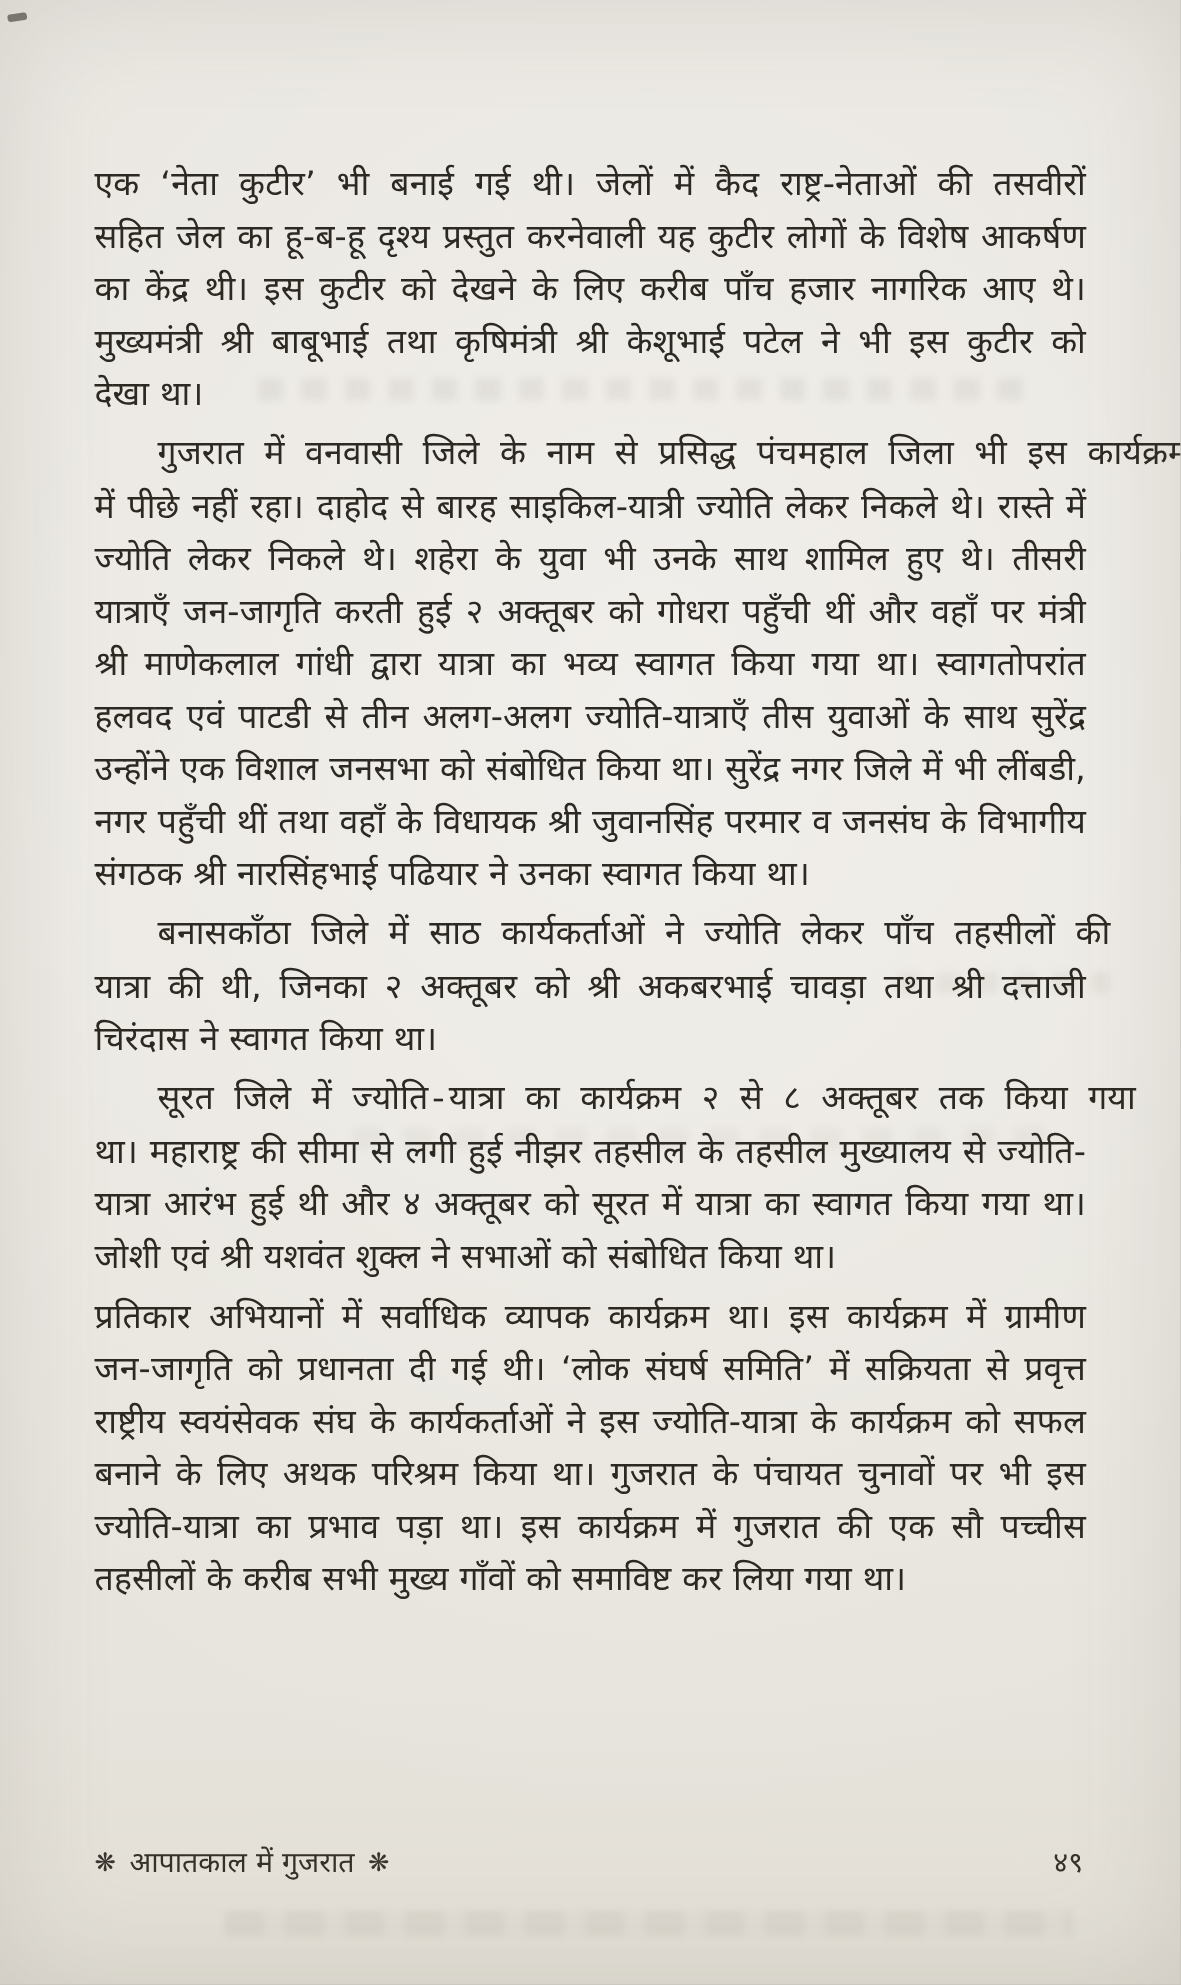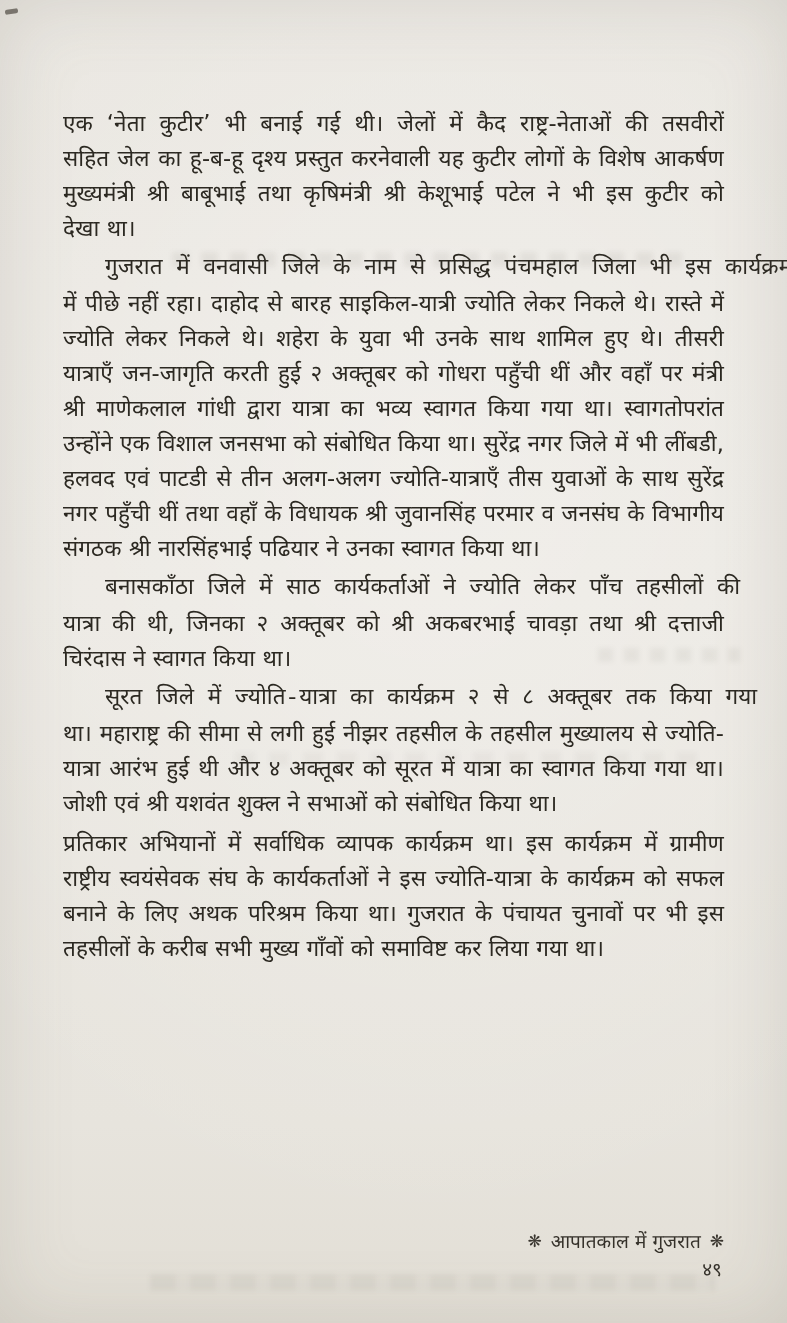--- a/index.html
+++ b/index.html
@@ -48,37 +48,36 @@
     left: 63px;
     top: 1228px;
     width: 661px;
     height: 28px;
     font-size: 19px;
     color: #35312a;
   }
   .footer-center {
     position: absolute;
     left: 0; right: 0; top: 0;
-    text-align: right;
+    text-align: left;
     white-space: nowrap;
   }
   .footer-ornament {
     font-size: 17px;
     position: relative;
     top: -1px;
     color: #3a362f;
   }
   .footer-ornament.left  { margin-right: 9px; }
   .footer-ornament.right { margin-left: 9px; }
   .page-num {
     position: absolute;
     right: 2px;
     top: 0;
     font-size: 19px;
-    margin-top: 28px;
   }
   
   .ghost {
     position: absolute;
     filter: blur(2.5px);
     pointer-events: none;
   }
   .g1 {
     left: 172px; top: 252px; width: 515px; height: 15px; opacity: .55;
     background: repeating-linear-gradient(90deg, rgba(104,99,88,0.15) 0 17px, rgba(104,99,88,0) 17px 29px);
@@ -114,49 +113,52 @@
   <span class="speck"></span>
   <div class="ghost g1"></div>
   <div class="ghost g2"></div>
   <div class="ghost g3"></div>
   <div class="ghost g4"></div>
 
   <div class="text-block">
       <div class="para">
         <div class="line just">एक ‘नेता कुटीर’ भी बनाई गई थी। जेलों में कैद राष्ट्र-नेताओं की तसवीरों</div>
         <div class="line just">सहित जेल का हू-ब-हू दृश्य प्रस्तुत करनेवाली यह कुटीर लोगों के विशेष आकर्षण</div>
+        <div class="line just">का केंद्र थी। इस कुटीर को देखने के लिए करीब पाँच हजार नागरिक आए थे।</div>
         <div class="line just">मुख्यमंत्री श्री बाबूभाई तथा कृषिमंत्री श्री केशूभाई पटेल ने भी इस कुटीर को</div>
         <div class="line">देखा था।</div>
       </div>
       <div class="para">
         <div class="line just indent">गुजरात में वनवासी जिले के नाम से प्रसिद्ध पंचमहाल जिला भी इस कार्यक्रम</div>
         <div class="line just">में पीछे नहीं रहा। दाहोद से बारह साइकिल-यात्री ज्योति लेकर निकले थे। रास्ते में</div>
         <div class="line just">ज्योति लेकर निकले थे। शहेरा के युवा भी उनके साथ शामिल हुए थे। तीसरी</div>
         <div class="line just">यात्राएँ जन-जागृति करती हुई २ अक्तूबर को गोधरा पहुँची थीं और वहाँ पर मंत्री</div>
         <div class="line just">श्री माणेकलाल गांधी द्वारा यात्रा का भव्य स्वागत किया गया था। स्वागतोपरांत</div>
+        <div class="line just">हलवद एवं पाटडी से तीन अलग-अलग ज्योति-यात्राएँ तीस युवाओं के साथ सुरेंद्र</div>
         <div class="line just">उन्होंने एक विशाल जनसभा को संबोधित किया था। सुरेंद्र नगर जिले में भी लींबडी,</div>
-        <div class="line just">हलवद एवं पाटडी से तीन अलग-अलग ज्योति-यात्राएँ तीस युवाओं के साथ सुरेंद्र</div>
         <div class="line just">नगर पहुँची थीं तथा वहाँ के विधायक श्री जुवानसिंह परमार व जनसंघ के विभागीय</div>
         <div class="line">संगठक श्री नारसिंहभाई पढियार ने उनका स्वागत किया था।</div>
       </div>
       <div class="para">
         <div class="line just indent">बनासकाँठा जिले में साठ कार्यकर्ताओं ने ज्योति लेकर पाँच तहसीलों की</div>
         <div class="line just">यात्रा की थी, जिनका २ अक्तूबर को श्री अकबरभाई चावड़ा तथा श्री दत्ताजी</div>
         <div class="line">चिरंदास ने स्वागत किया था।</div>
       </div>
       <div class="para">
         <div class="line just indent">सूरत जिले में ज्योति-यात्रा का कार्यक्रम २ से ८ अक्तूबर तक किया गया</div>
         <div class="line just">था। महाराष्ट्र की सीमा से लगी हुई नीझर तहसील के तहसील मुख्यालय से ज्योति-</div>
         <div class="line just">यात्रा आरंभ हुई थी और ४ अक्तूबर को सूरत में यात्रा का स्वागत किया गया था।</div>
         <div class="line">जोशी एवं श्री यशवंत शुक्ल ने सभाओं को संबोधित किया था।</div>
       </div>
       <div class="para">
         <div class="line just">प्रतिकार अभियानों में सर्वाधिक व्यापक कार्यक्रम था। इस कार्यक्रम में ग्रामीण</div>
+        <div class="line just">जन-जागृति को प्रधानता दी गई थी। ‘लोक संघर्ष समिति’ में सक्रियता से प्रवृत्त</div>
         <div class="line just">राष्ट्रीय स्वयंसेवक संघ के कार्यकर्ताओं ने इस ज्योति-यात्रा के कार्यक्रम को सफल</div>
         <div class="line just">बनाने के लिए अथक परिश्रम किया था। गुजरात के पंचायत चुनावों पर भी इस</div>
+        <div class="line just">ज्योति-यात्रा का प्रभाव पड़ा था। इस कार्यक्रम में गुजरात की एक सौ पच्चीस</div>
         <div class="line">तहसीलों के करीब सभी मुख्य गाँवों को समाविष्ट कर लिया गया था।</div>
       </div>
     </div>
 
   <div class="footer">
     <div class="footer-center">
       <span class="footer-ornament left">❋</span><span>आपातकाल में गुजरात</span><span class="footer-ornament right">❋</span>
     </div>
     <span class="page-num">४९</span>
   </div>

